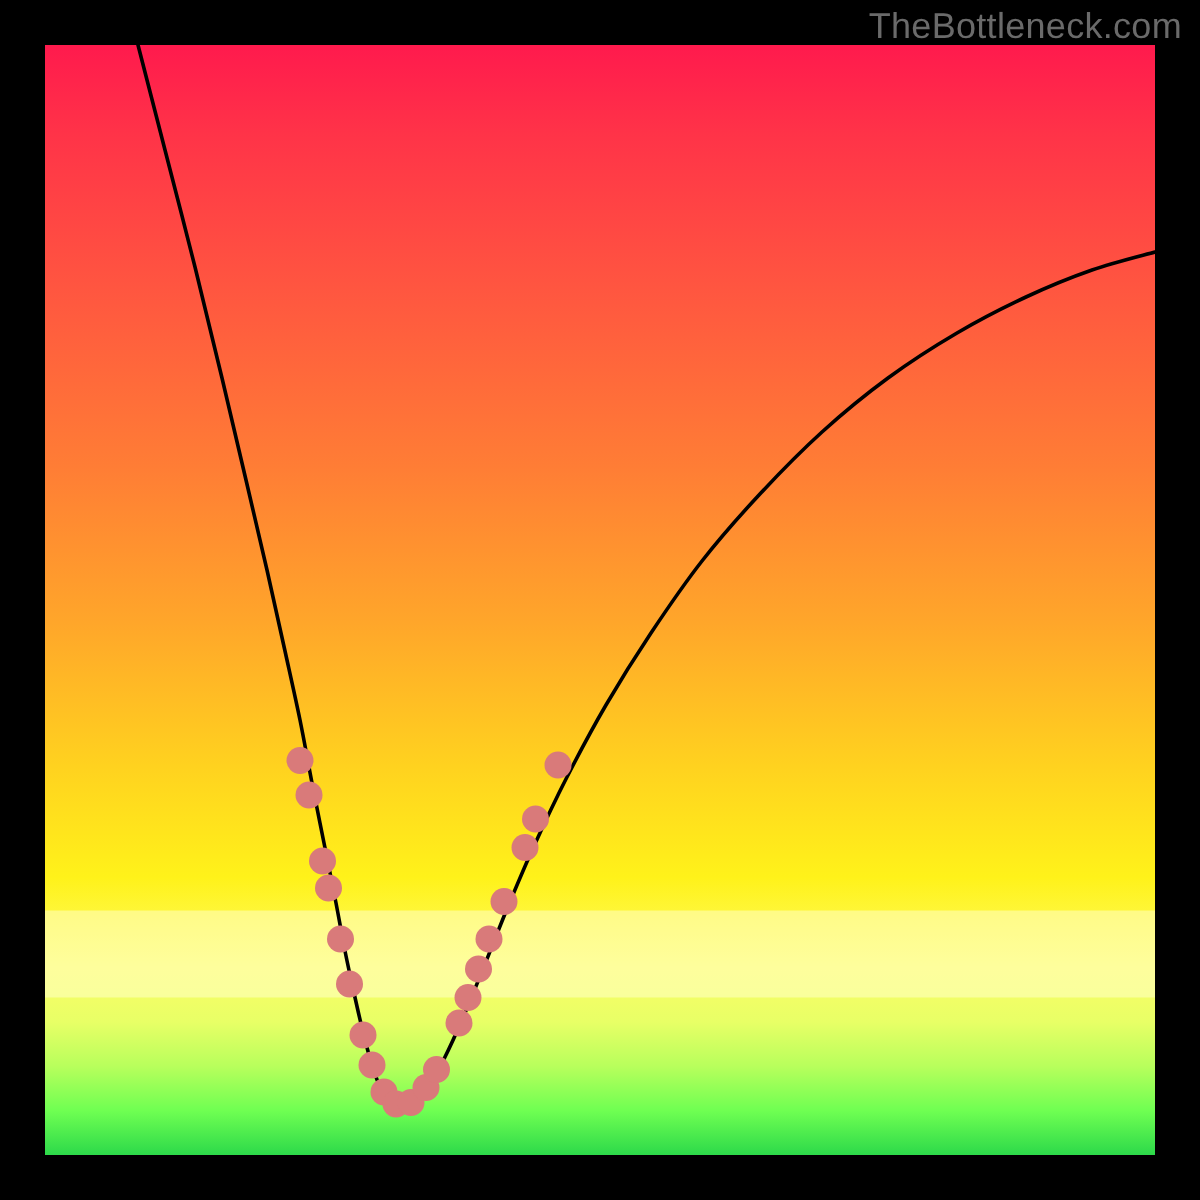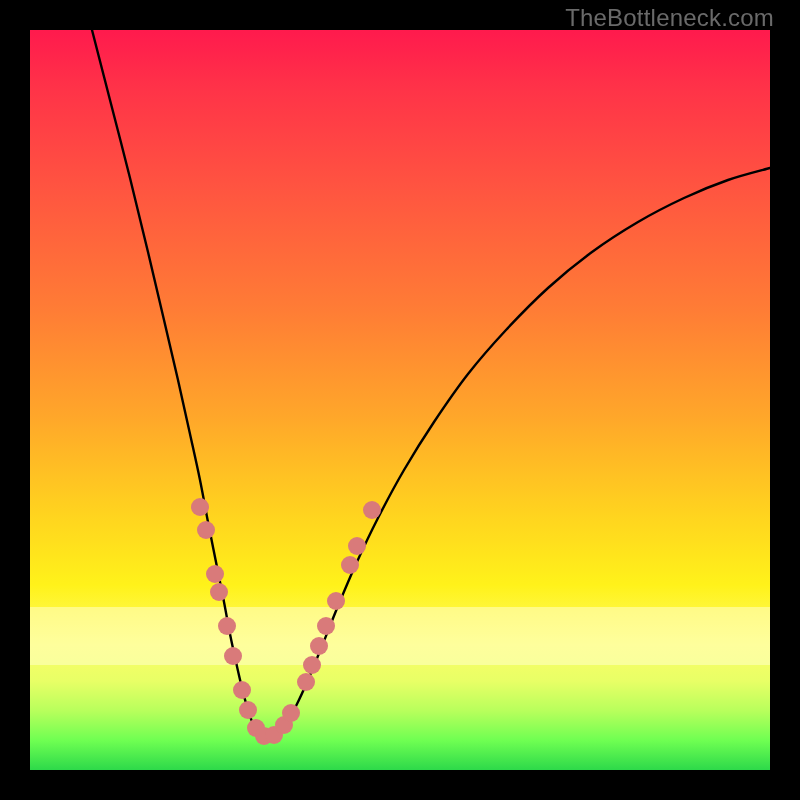--- a/index.html
+++ b/index.html
@@ -45,21 +45,21 @@
     position: absolute;
     left: 0;
     right: 0;
     height: 58px;
     top: 577px; 
     background: rgba(255, 255, 200, 0.55);
   }
   .watermark {
     position: absolute;
     top: 4px;
-    right: 26px;
+    right: 12px;
     color: #6a6a6a;
     font-size: 24px;
     font-weight: 500;
     letter-spacing: 0.2px;
     user-select: none;
   }
   svg.curve {
     position: absolute;
     left: 0;
     top: 0;

